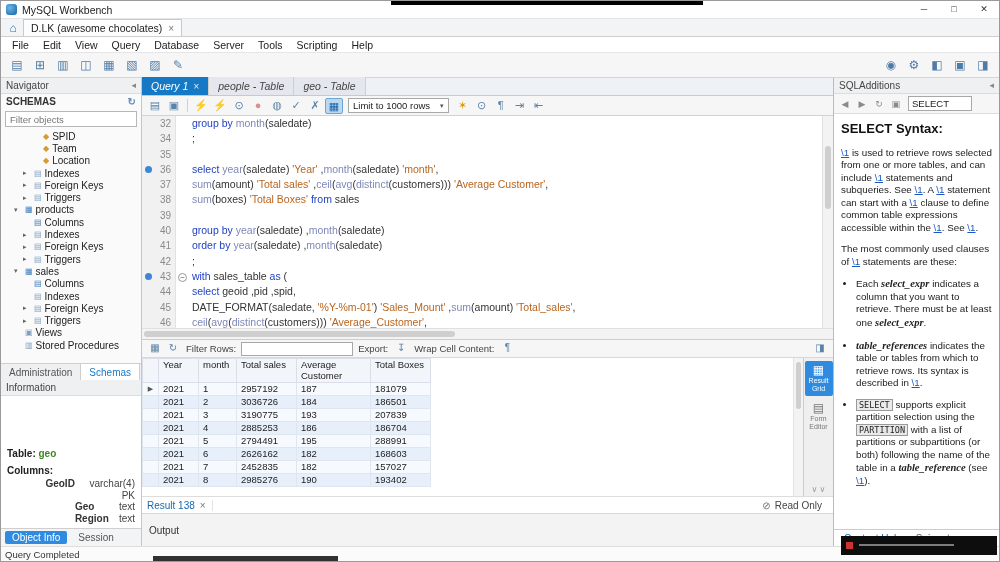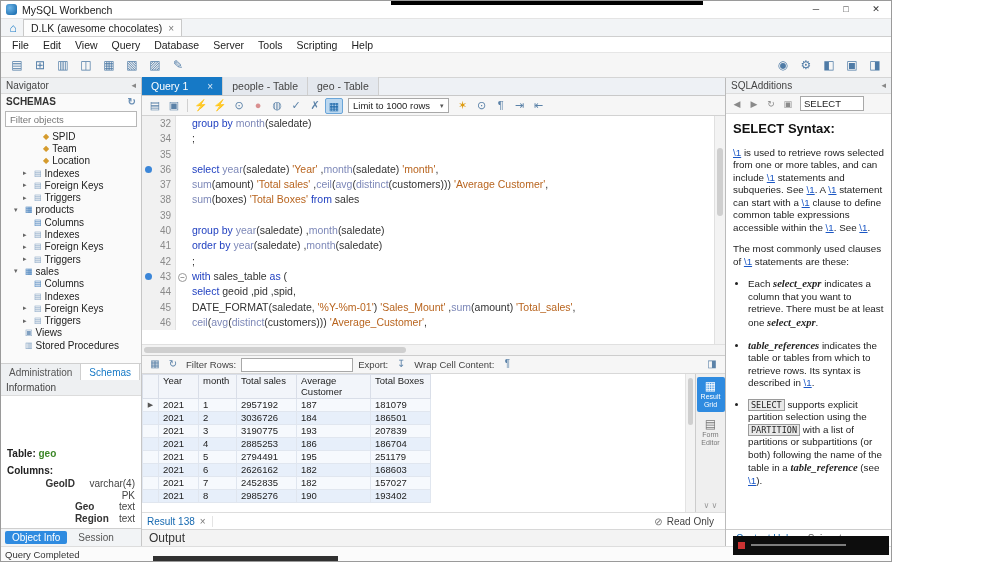--- a/index.html
+++ b/index.html
@@ -1,17 +1,17 @@
 <!DOCTYPE html>
 <html><head>
 <meta charset="utf-8">
 <style>
   *{margin:0;padding:0;box-sizing:border-box;font-family:"Liberation Sans",sans-serif;}
   html,body{width:1000px;height:562px;overflow:hidden;background:#fff;font-size:11px;color:#222;}
-  .app{position:relative;width:892px;height:562px;background:#fff;border:1px solid #9a9a9a;}
+  .app{position:relative;width:1000px;height:562px;background:#fff;border:1px solid #9a9a9a;}
 
   
   .titlebar{height:18px;display:flex;align-items:center;background:#fff;border-bottom:1px solid #e4e4e4;padding-left:5px;gap:5px;}
   .logo{width:11px;height:11px;border-radius:3px;background:radial-gradient(circle at 35% 35%,#6db5e8,#1064a8);display:inline-block;}
   .title-text{font-size:10.5px;color:#222;}
   .win-controls{margin-left:auto;display:flex;}
   .win-btn{width:30px;height:17px;text-align:center;line-height:16px;font-size:9px;color:#333;cursor:default;}
 
   .video-top{position:absolute;left:390px;top:0;width:312px;height:4px;background:#000;z-index:80;}
   .video-bottom{position:absolute;right:2px;bottom:6px;width:156px;height:19px;background:#0d0d0d;z-index:80;}
@@ -63,21 +63,21 @@
   .info-row{display:flex;height:11.5px;line-height:11.5px;justify-content:flex-end;}
   .info-name{width:44px;font-weight:bold;color:#333;flex:none;}
   .info-type{color:#444;}
   .info-tabs{height:18px;display:flex;align-items:center;gap:4px;background:#f2f4f6;border-top:1px solid #cfcfcf;padding:0 4px;font-size:10px;}
   .info-tab{padding:1px 7px;color:#555;}
   .info-tab.active{background:#2f8be0;color:#fff;border-radius:2px;}
 
   
   .center{flex:1;display:flex;flex-direction:column;min-width:0;background:#fff;}
   .editor-tabs{height:18px;display:flex;background:#eef1f5;border-bottom:1px solid #c9c9c9;align-items:flex-end;}
-  .etab{padding:2px 9px;font-size:10.5px;color:#444;border-right:1px solid #cfcfcf;display:flex;gap:19px;align-items:center;height:18px;background:#e4e8ee;}
+  .etab{padding:2px 9px;font-size:10.5px;color:#444;border-right:1px solid #cfcfcf;display:flex;gap:5px;align-items:center;height:18px;background:#e4e8ee;font-style:italic;}
   .etab.active{background:#1679c6;color:#fff;}
   .etab .tab-x{color:inherit;opacity:.85;}
   .sql-toolbar{height:20px;display:flex;align-items:center;background:#f6f6f6;border-bottom:1px solid #d2d2d2;padding:0 4px;gap:1px;}
   .sq-icon{width:18px;height:16px;text-align:center;line-height:15px;font-size:11px;color:#5b82a8;border-radius:2px;}
   .sq-icon.exec{color:#dd9b10;}
   .sq-icon.exec2{color:#c98a20;}
   .sq-icon.stop{color:#c23c3c;opacity:.55;}
   .sq-icon.accent{background:#bcd8f0;border:1px solid #6aa5d8;color:#1a66a8;}
   .sq-sep{width:1px;height:13px;background:#d0d0d0;margin:0 3px;}
   .limit-select{height:15px;border:1px solid #a8a8a8;background:#fff;font-size:9.5px;padding:0 4px;display:flex;align-items:center;gap:10px;margin:0 4px;color:#222;}
@@ -114,21 +114,21 @@
   .grid-vscroll{width:10px;background:#f3f3f3;border-left:1px solid #e3e3e3;position:relative;flex:none;}
   .side-strip{width:30px;background:#efefef;border-left:1px solid #cccccc;display:flex;flex-direction:column;align-items:center;padding-top:3px;gap:3px;flex:none;}
   .strip-item{width:28px;display:flex;flex-direction:column;align-items:center;color:#777;font-size:7px;line-height:8px;text-align:center;padding:3px 0;border-radius:2px;}
   .strip-item.active{background:#2f8be0;color:#fff;}
   .strip-icon{font-size:12px;line-height:13px;}
   .strip-chevrons{margin-top:auto;color:#999;font-size:8px;line-height:7px;text-align:center;padding-bottom:3px;}
   .result-tabrow{height:17px;display:flex;align-items:center;background:#fff;border-top:1px solid #ddd;font-size:10px;padding:0 5px;gap:5px;flex:none;}
   .rtab{color:#1669b0;display:flex;gap:5px;align-items:center;border-right:1px solid #e4e4e4;padding-right:6px;}
   .readonly{margin-left:auto;color:#444;display:flex;gap:4px;align-items:center;padding-right:6px;}
   .readonly .ro-ic{color:#777;font-size:10px;}
-  .output-row{height:17px;background:#f3f3f3;border-top:1px solid #d8d8d8;display:flex;align-items:center;padding:0 7px;font-size:12px;color:#333;flex:none;}
+  .output-row{height:17px;background:#f3f3f3;border-top:1px solid #d8d8d8;display:flex;align-items:center;padding:16px 7px;font-size:10px;color:#333;flex:none;}
 
   
   .right-panel{width:166px;border-left:1px solid #bbb;display:flex;flex-direction:column;background:#fff;flex:none;}
   .help-nav{height:20px;display:flex;align-items:center;gap:3px;padding:0 4px;border-bottom:1px solid #ddd;background:#f6f6f6;}
   .hn-icon{width:14px;text-align:center;color:#8a8a8a;font-size:9px;}
   .help-nav input{width:64px;height:15px;border:1px solid #a8a8a8;font-size:9.5px;padding:0 3px;outline:none;margin-left:2px;color:#222;}
   .help-content{flex:1;padding:5px 7px;overflow:hidden;font-size:9.8px;color:#222;line-height:1.28;}
   .help-content h2{font-size:13px;margin:2px 0 9px;color:#111;}
   .help-p{margin-bottom:9px;}
   .hlink{color:#1a56c4;text-decoration:underline;}
@@ -535,21 +535,21 @@
                   <td>2885253</td>
                   <td>186</td>
                   <td>186704</td>
                 </tr>
                 <tr class="norm">
                   <td class="selcol"></td>
                   <td>2021</td>
                   <td>5</td>
                   <td>2794491</td>
                   <td>195</td>
-                  <td>251179</td>
+                  <td>288991</td>
                 </tr>
                 <tr class="alt">
                   <td class="selcol"></td>
                   <td>2021</td>
                   <td>6</td>
                   <td>2626162</td>
                   <td>182</td>
                   <td>168603</td>
                 </tr>
                 <tr class="norm">

